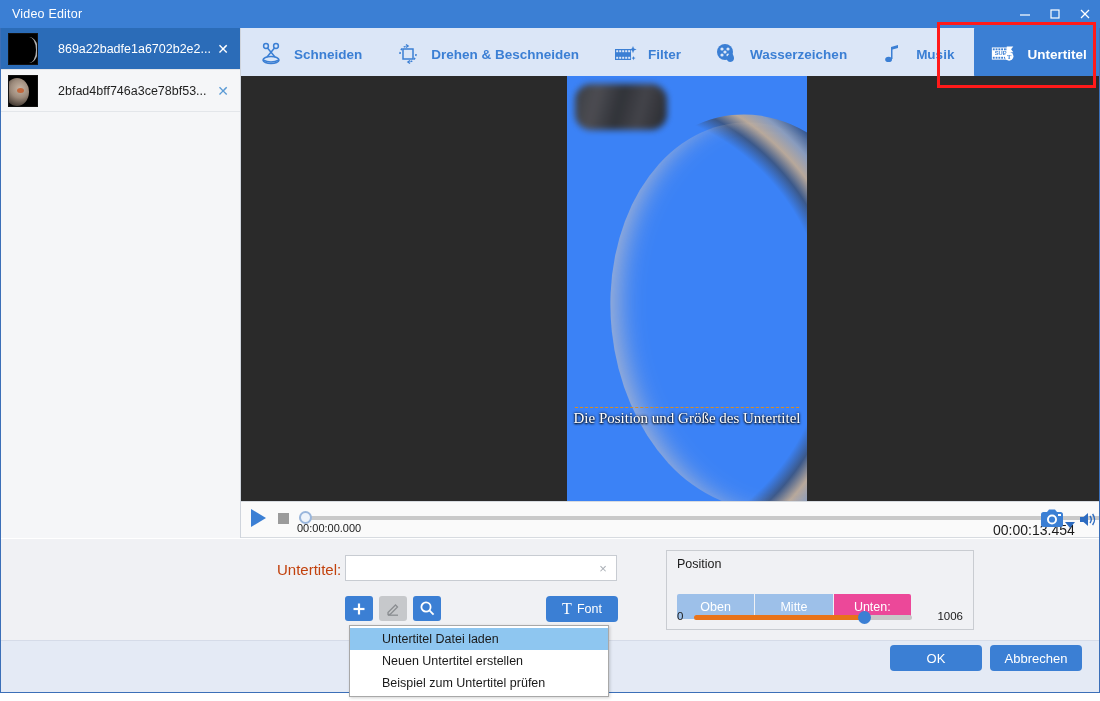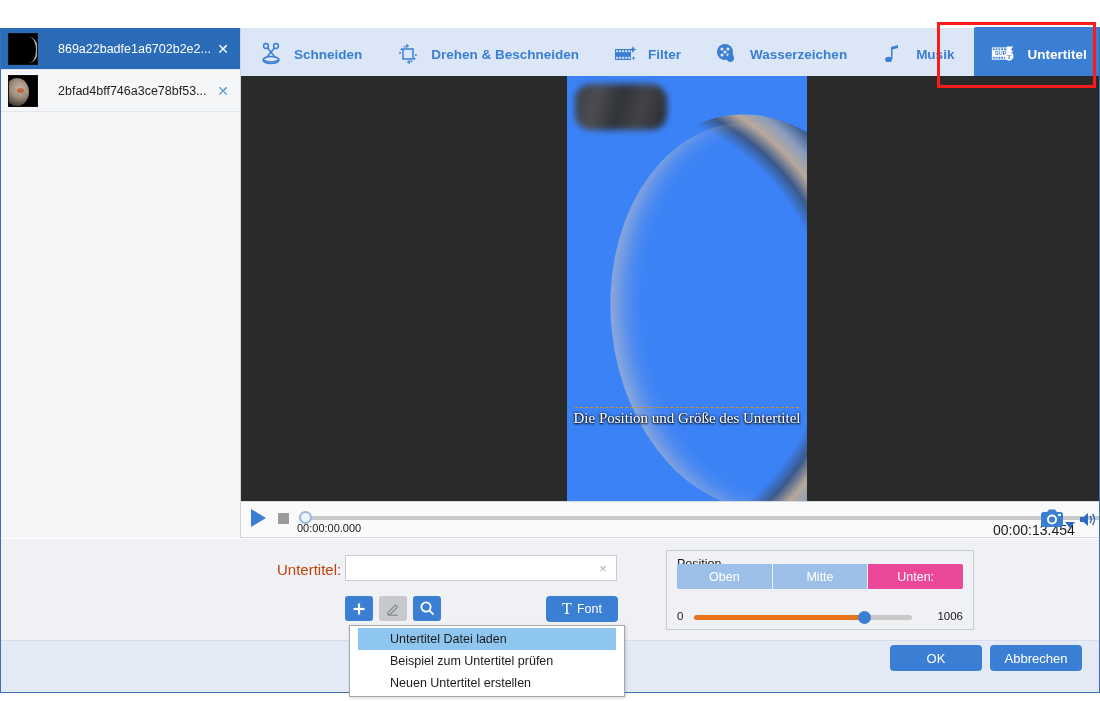--- a/index.html
+++ b/index.html
@@ -284,21 +284,21 @@
     font-family: "Liberation Serif", serif; font-size: 16px; line-height: 1;
   }
 
   
   .menu {
     position:absolute; left: 349px; top: 625px;
     width: 258px;
     background: #ffffff;
     border: 1px solid #a8a8a8;
     z-index: 30;
-    padding: 2px 8px;
+    padding: 2px 0;
     box-shadow: 1px 1px 3px rgba(0,0,0,.18);
   }
   .menu-item {
     height: 22px; line-height: 22px;
     padding-left: 32px;
     font-size: 12.5px; color: #1a1a1a;
     white-space: nowrap;
   }
   .menu-item.highlight { background: #8ec6f0; }
 
@@ -308,22 +308,22 @@
     width: 308px; height: 80px;
     border: 1px solid #c9ccd1;
     background: #f0f1f4;
     box-sizing: border-box;
   }
   .posgroup .glabel {
     position:absolute; left: 10px; top: 6px;
     font-size: 12.5px; color: #1a1a1a;
   }
   .segbar {
-    position:absolute; left: 10px; top: 13px;
-    width: 286px; height: 25px;
+    position:absolute; left: 10px; top: 43px;
+    width: 234px; height: 25px;
     display:flex; border-radius: 2px; overflow:hidden;
   }
   .seg {
     flex: 1 1 0; display:flex; align-items:center; justify-content:center;
     background: #9dc0e9; color:#ffffff; font-size: 12.5px;
     border-right: 1px solid #f0f1f4;
   }
   .seg:last-child { border-right: none; }
   .seg.active { background: #ec4899; }
 
@@ -370,20 +370,41 @@
     border-top: none;
     box-sizing: border-box;
     pointer-events: none;
   }
 </style>
 </head>
 <body>
 
 <div id="app">
 
+  <div class="titlebar">
+    <span class="title">Video Editor</span>
+    <div class="winbtns">
+      <div class="winbtn">
+        <svg width="14" height="14" viewBox="0 0 14 14">
+            <line x1="2" y1="8" x2="12" y2="8" stroke="#fff" stroke-width="1.2"></line>
+          </svg>
+      </div>
+      <div class="winbtn">
+        <svg width="14" height="14" viewBox="0 0 14 14">
+            <rect x="3" y="3" width="8" height="8" fill="none" stroke="#fff" stroke-width="1.2"></rect>
+          </svg>
+      </div>
+      <div class="winbtn">
+        <svg width="14" height="14" viewBox="0 0 14 14">
+            <line x1="3" y1="3" x2="11" y2="11" stroke="#fff" stroke-width="1.2"></line>
+            <line x1="11" y1="3" x2="3" y2="11" stroke="#fff" stroke-width="1.2"></line>
+          </svg>
+      </div>
+    </div>
+  </div>
 
   <div class="sidebar">
     <div class="fileitem selected">
       <div class="thumb">
           <div class="moon1"></div>
         </div>
       <div class="fname">869a22badfe1a6702b2e2...</div>
       <div class="fclose">✕</div>
     </div>
     <div class="fileitem">
@@ -569,22 +590,22 @@
       </svg>
   </div>
 
   <div class="font-btn">
     <span class="tglyph">T</span>
     <span>Font</span>
   </div>
 
   <div class="menu">
     <div class="menu-item highlight">Untertitel Datei laden</div>
+    <div class="menu-item">Neuen Untertitel erstellen</div>
     <div class="menu-item">Beispiel zum Untertitel prüfen</div>
-    <div class="menu-item">Neuen Untertitel erstellen</div>
   </div>
 
   <div class="posgroup">
     <div class="glabel">Position</div>
     <div class="segbar">
       <div class="seg">Oben</div>
       <div class="seg">Mitte</div>
       <div class="seg active">Unten:</div>
     </div>
     <div class="posslider">

